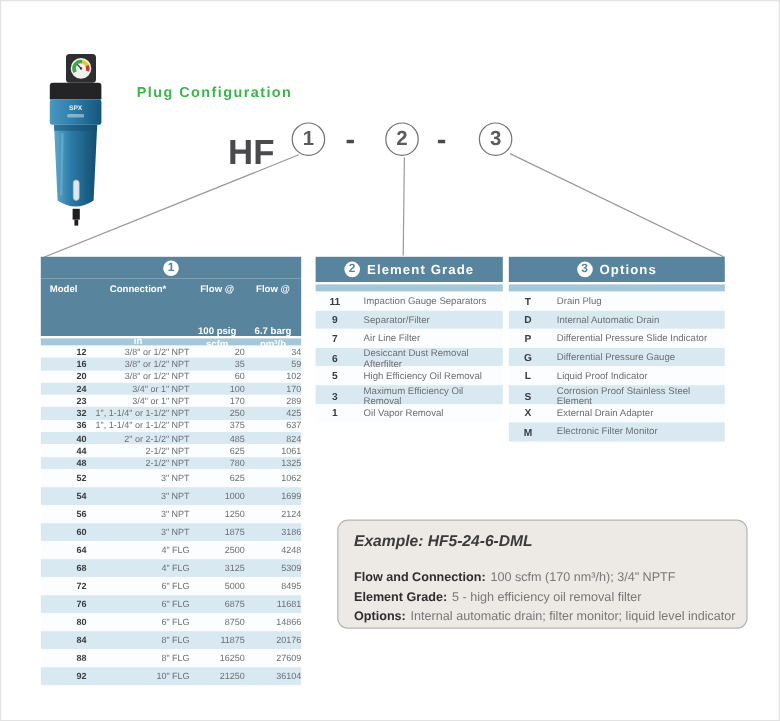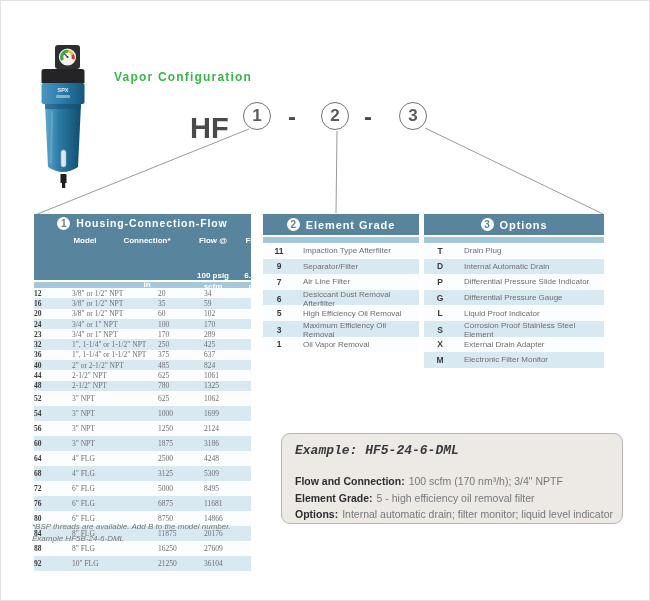--- a/index.html
+++ b/index.html
@@ -39,29 +39,29 @@
     width:13px;height:13px;border-radius:50%;background:#fff;color:#58849e;flex:0 0 auto;
     display:flex;align-items:center;justify-content:center;font-size:10px;font-weight:bold;letter-spacing:0;
   }
   .strip{background:#a4c7da;height:6px;margin-top:2px;}
   
   .t1{left:33px;top:213px;width:217px;}
   .t1 .tbl-title{height:18px;font-size:10.5px;}
   .t1-cols{
     background:#58849e;color:#fff;height:46px;display:grid;
     grid-template-columns:38px 86px 46px 47px;font-size:8px;font-weight:bold;
-    text-align:center;padding-bottom:2px;padding-left:32px;
+    text-align:center;padding-bottom:2px;
   }
   .t1-cols .colcell{display:flex;flex-direction:column;justify-content:flex-start;line-height:11px;padding-top:3px;}
   .t1-cols .colcell span:nth-child(2){margin-top:24px;}
   .t1-cols .model-col{padding-top:3px;}
   .t1-cols .conn-col{justify-content:space-between;padding-bottom:2px;}
   .t1row{
     display:grid;grid-template-columns:38px 86px 46px 47px;align-items:center;
-    height:10.3px;font-size:7.5px;text-align:left;color:#6d6e71;font-family:Liberation Serif, serif;
+    height:10.3px;font-size:7.5px;text-align:right;color:#6d6e71;
   }
   .t1rows .t1row:nth-of-type(even){background:#d9e9f2;}
   .t1rows .t1row:nth-of-type(odd){background:#fbfdfe;}
   .t1row .cell-model{font-weight:bold;color:#3b3b3d;}
   .asme-band{
     height:11px;background:#ccd6da;display:flex;align-items:center;justify-content:center;
     font-size:8.5px;font-weight:bold;color:#3b3b3d;letter-spacing:0.6px;
   }
   .t1row.asme{height:15px;}
   
@@ -75,21 +75,21 @@
   .coderows .coderow:nth-of-type(even){background:#d9e9f2;}
   .coderows .coderow:nth-of-type(odd){background:#fbfdfe;}
   .coderow .cell-code{font-weight:bold;color:#3b3b3d;text-align:center;font-size:8.5px;}
   .coderow .cell-label{padding-left:8px;}
   
   .example-box{
     position:absolute;left:280px;top:432px;width:342px;height:91px;box-sizing:border-box;
     background:#edeae5;border:1.5px solid #b5b5b5;border-radius:9px;
     padding:9px 12px 0 13px;
   }
-  .example-title{font-size:13px;font-weight:bold;font-style:italic;color:#3a3a3c;font-family:Liberation Mono, monospace;}
+  .example-title{font-size:13px;font-weight:bold;font-style:italic;color:#3a3a3c;}
   .example-lines{margin-top:15px;}
   .example-line{font-size:10.5px;line-height:16.5px;color:#77787a;white-space:nowrap;}
   .example-line .lbl{font-weight:bold;color:#2e2e30;margin-right:4px;}
   
   .footnote{position:absolute;left:31px;top:520px;font-size:8px;font-style:italic;color:#77787a;line-height:12px;}
   
   .product{position:absolute;left:34px;top:42px;}
 </style>
 </head>
 <body>
@@ -123,39 +123,38 @@
     <text x="28" y="49" text-anchor="middle" font-size="5.5" font-weight="bold" fill="#e9f2f7" font-family="Liberation Sans, sans-serif">SPX</text>
     <rect x="21" y="52" width="14" height="3" rx="1" fill="#cfe0ea" opacity="0.55"></rect>
     <path d="M10,61 H46 L43,124 Q28,134 13,124 Z" fill="url(#gBody)"></path>
     <rect x="10" y="61" width="36" height="5" fill="#174f72" opacity="0.55"></rect>
     <path d="M17,68 L16,120 " stroke="#7db7d4" stroke-width="2" opacity="0.5"></path>
     <rect x="26" y="107" width="5" height="17" rx="2.5" fill="#dbe9ef" stroke="#9fb3bc" stroke-width="0.6"></rect>
     <rect x="25.5" y="131" width="6" height="9" fill="#1e1e20"></rect>
     <rect x="27" y="140" width="3.2" height="5" fill="#1e1e20"></rect>
   </svg>
 
-  <div class="green-heading">Vapor Configuration</div>
+  <div class="green-heading">Plug Configuration</div>
 
   <div class="hf-prefix">HF</div>
   <div class="code-circle c1">1</div>
   <div class="code-dash d1">-</div>
   <div class="code-circle c2">2</div>
   <div class="code-dash d2">-</div>
   <div class="code-circle c3">3</div>
 
   <svg class="connectors" width="648" height="599" viewBox="0 0 648 599">
     <line x1="248" y1="128" x2="34" y2="214" stroke="#9a9a9a" stroke-width="1"></line>
     <line x1="336" y1="130" x2="335" y2="212" stroke="#9a9a9a" stroke-width="1"></line>
     <line x1="424" y1="127" x2="602" y2="213" stroke="#9a9a9a" stroke-width="1"></line>
   </svg>
 
   <div class="tbl t1">
     <div class="tbl-title">
       <span class="badge">1</span>
-      <span>Housing-Connection-Flow</span>
     </div>
     <div class="t1-cols">
       <div class="colcell model-col">
           <span>Model</span>
         </div>
       <div class="colcell conn-col">
         <span>Connection*</span>
         <span>in</span>
       </div>
       <div class="colcell">
@@ -313,21 +312,21 @@
   <div class="tbl t2">
     <div class="tbl-title">
       <span class="badge">2</span>
       <span>Element Grade</span>
     </div>
     <div class="strip"></div>
     <div class="coderows">
 
     <div class="coderow">
           <span class="cell-code">11</span>
-          <span class="cell-label">Impaction Type Afterfilter</span>
+          <span class="cell-label">Impaction Gauge Separators</span>
         </div>
         <div class="coderow">
           <span class="cell-code">9</span>
           <span class="cell-label">Separator/Filter</span>
         </div>
         <div class="coderow">
           <span class="cell-code">7</span>
           <span class="cell-label">Air Line Filter</span>
         </div>
         <div class="coderow">
@@ -401,18 +400,14 @@
         </div>
         <div class="example-line">
           <span class="lbl">Element Grade:</span><span>5 - high efficiency oil removal filter</span>
         </div>
         <div class="example-line">
           <span class="lbl">Options:</span><span>Internal automatic drain; filter monitor; liquid level indicator</span>
         </div>
       </div>
   </div>
 
-  <div class="footnote">
-    <div>*BSP threads are available. Add B to the model number.</div>
-    <div>Example HF5B-24-6-DML</div>
-  </div>
 
 </div>
 
 </body></html>

